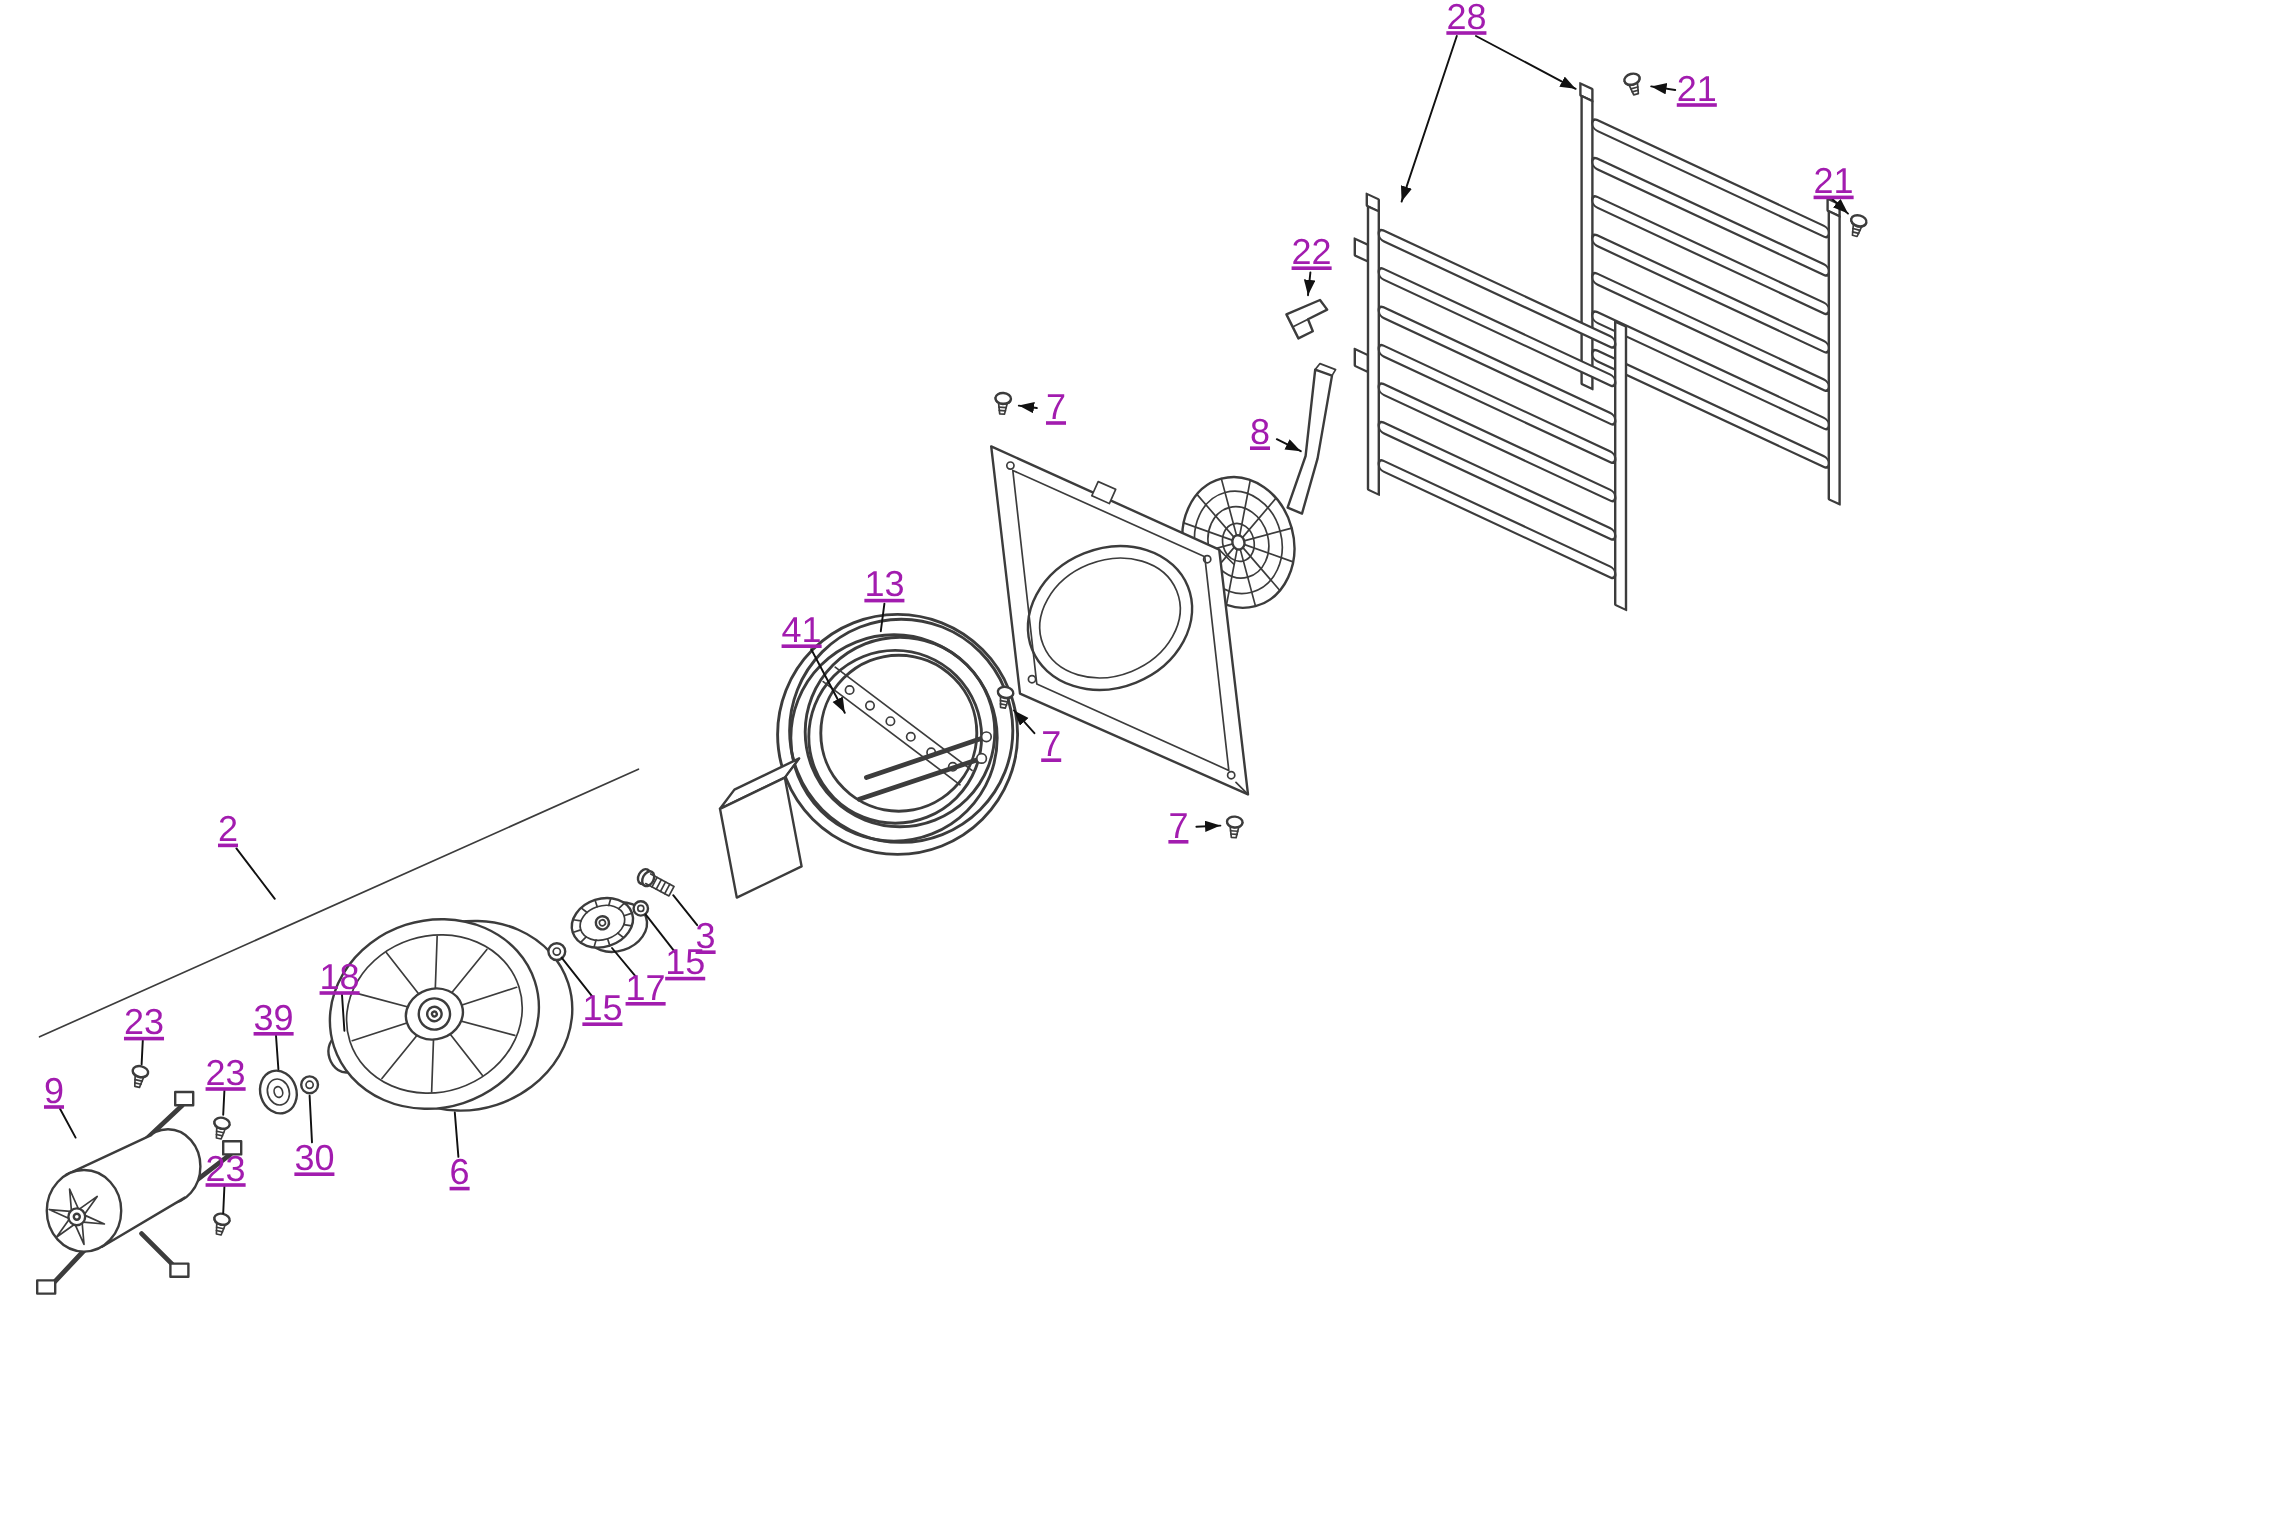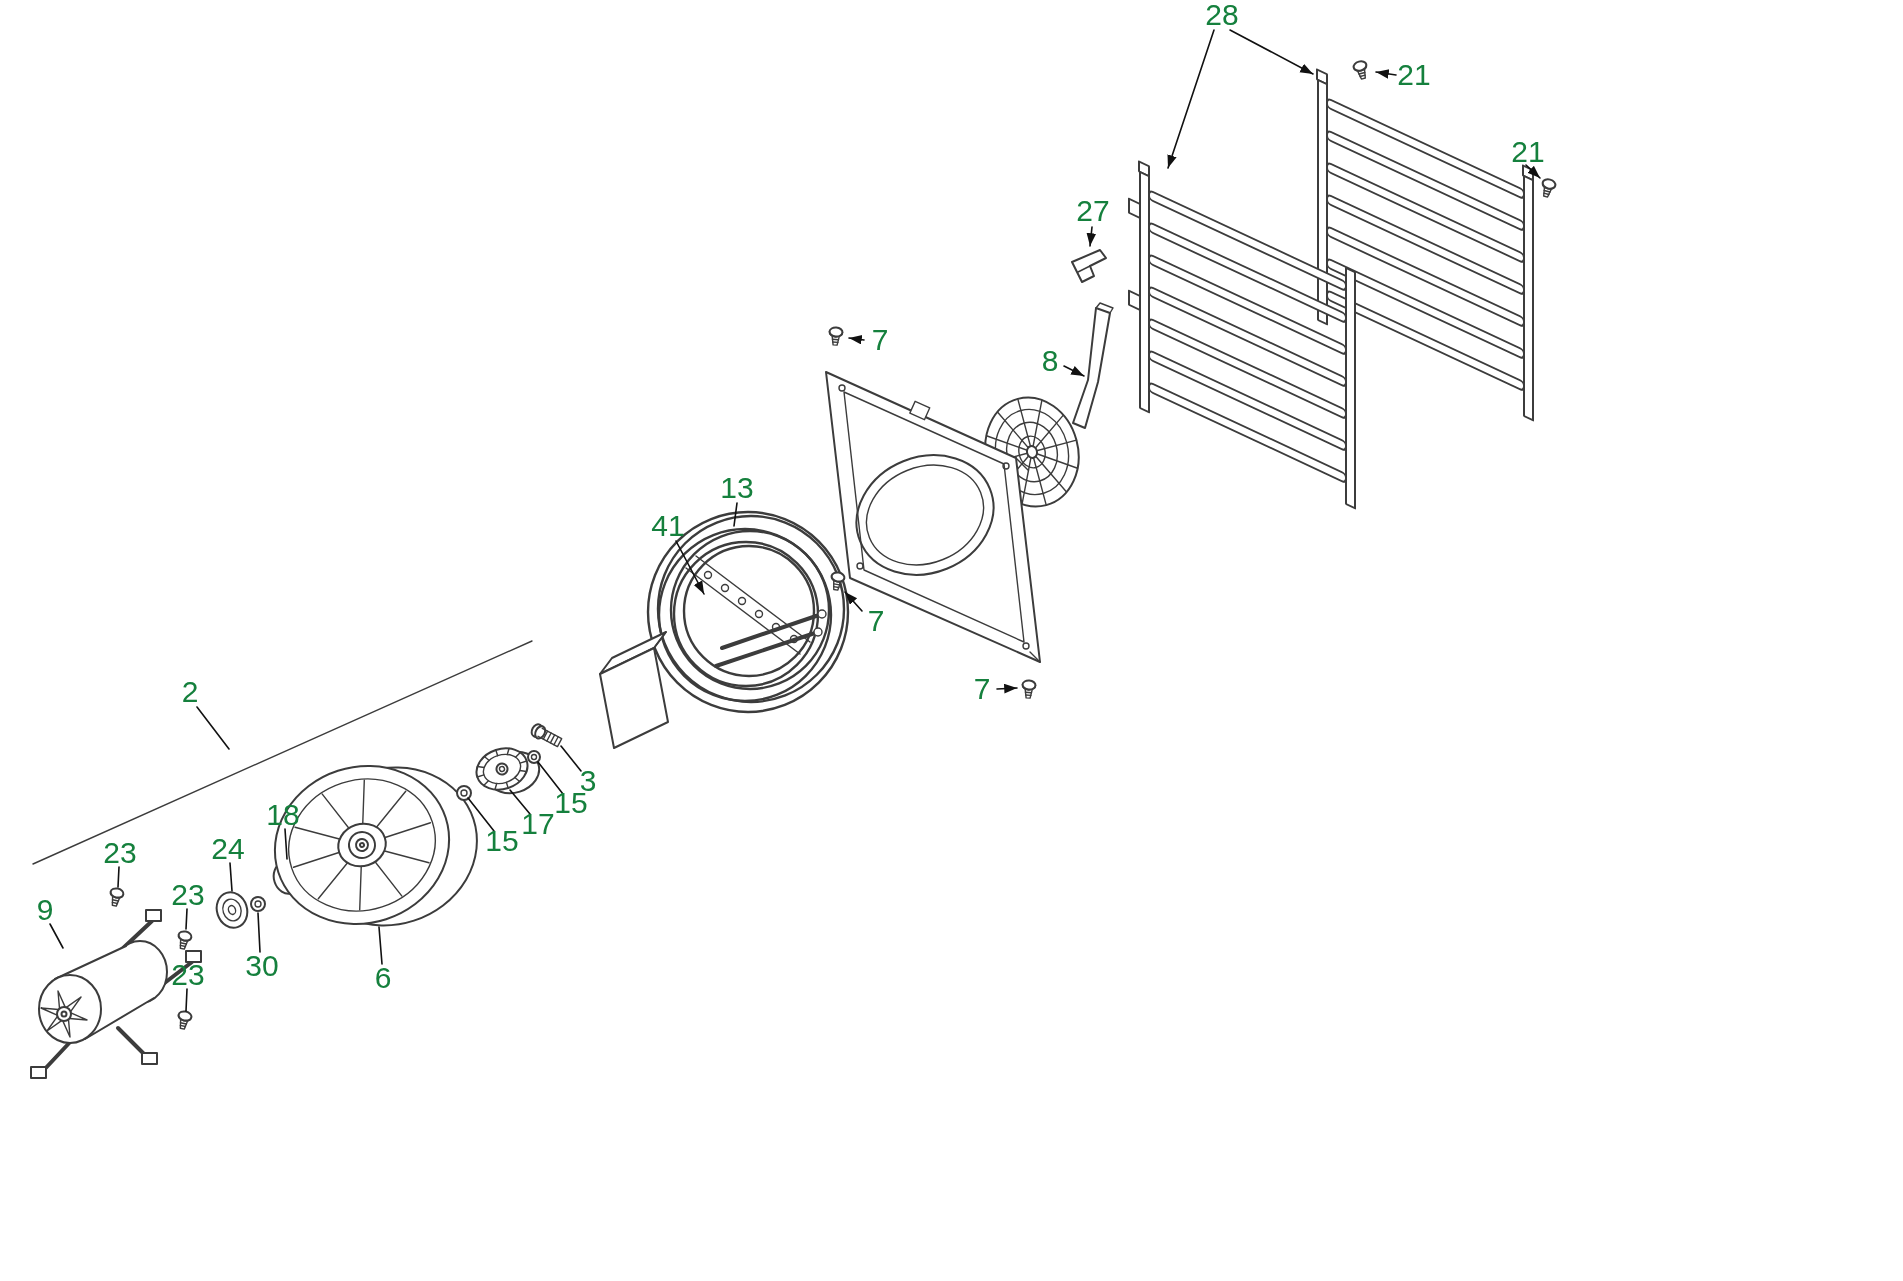--- a/index.html
+++ b/index.html
@@ -9,23 +9,24 @@
     background:#ffffff;
     font-family:"Liberation Sans", sans-serif;
     overflow:hidden;
   }
   .stage svg { position:absolute; left:0; top:0; }
   .callout {
     position:absolute;
     transform:translate(-50%,-50%);
     font-size:30px;
     line-height:1;
-    color:#15803d;
+    color:#a21caf;
     user-select:none;
     white-space:nowrap;
+    text-decoration:underline;
   }
   
   .ln   { stroke:#3c3c3c; fill:none; stroke-width:2; stroke-linecap:round; stroke-linejoin:round; }
   .fw   { fill:#ffffff; }
   .thin { stroke-width:1.4; }
   .med  { stroke-width:2.4; }
   .bar  { stroke-width:4; }
   .leader { stroke:#111111; fill:none; stroke-width:1.6; stroke-linecap:round; }
 </style>
 </head>
@@ -292,34 +293,34 @@
       <path class="leader" d="M187,989 L186,1011"></path>
       <path class="leader" d="M260,952 L258,913"></path>
       <path class="leader" d="M382,964 L379,927"></path>
       <path class="leader" d="M50,924 L63,948"></path>
     </g>
   </svg>
 
   <div class="callout" style="left:1222px;top:15px">28</div>
   <div class="callout" style="left:1414px;top:75px">21</div>
   <div class="callout" style="left:1528px;top:152px">21</div>
-  <div class="callout" style="left:1093px;top:211px">27</div>
+  <div class="callout" style="left:1093px;top:211px">22</div>
   <div class="callout" style="left:1050px;top:361px">8</div>
   <div class="callout" style="left:880px;top:340px">7</div>
   <div class="callout" style="left:876px;top:621px">7</div>
   <div class="callout" style="left:982px;top:689px">7</div>
   <div class="callout" style="left:737px;top:488px">13</div>
   <div class="callout" style="left:668px;top:526px">41</div>
   <div class="callout" style="left:190px;top:692px">2</div>
   <div class="callout" style="left:588px;top:781px">3</div>
   <div class="callout" style="left:571px;top:803px">15</div>
   <div class="callout" style="left:538px;top:824px">17</div>
   <div class="callout" style="left:502px;top:841px">15</div>
   <div class="callout" style="left:283px;top:815px">18</div>
-  <div class="callout" style="left:228px;top:849px">24</div>
+  <div class="callout" style="left:228px;top:849px">39</div>
   <div class="callout" style="left:120px;top:853px">23</div>
   <div class="callout" style="left:188px;top:895px">23</div>
   <div class="callout" style="left:188px;top:975px">23</div>
   <div class="callout" style="left:262px;top:966px">30</div>
   <div class="callout" style="left:383px;top:978px">6</div>
   <div class="callout" style="left:45px;top:910px">9</div>
 
 </div>
 
 </body></html>

